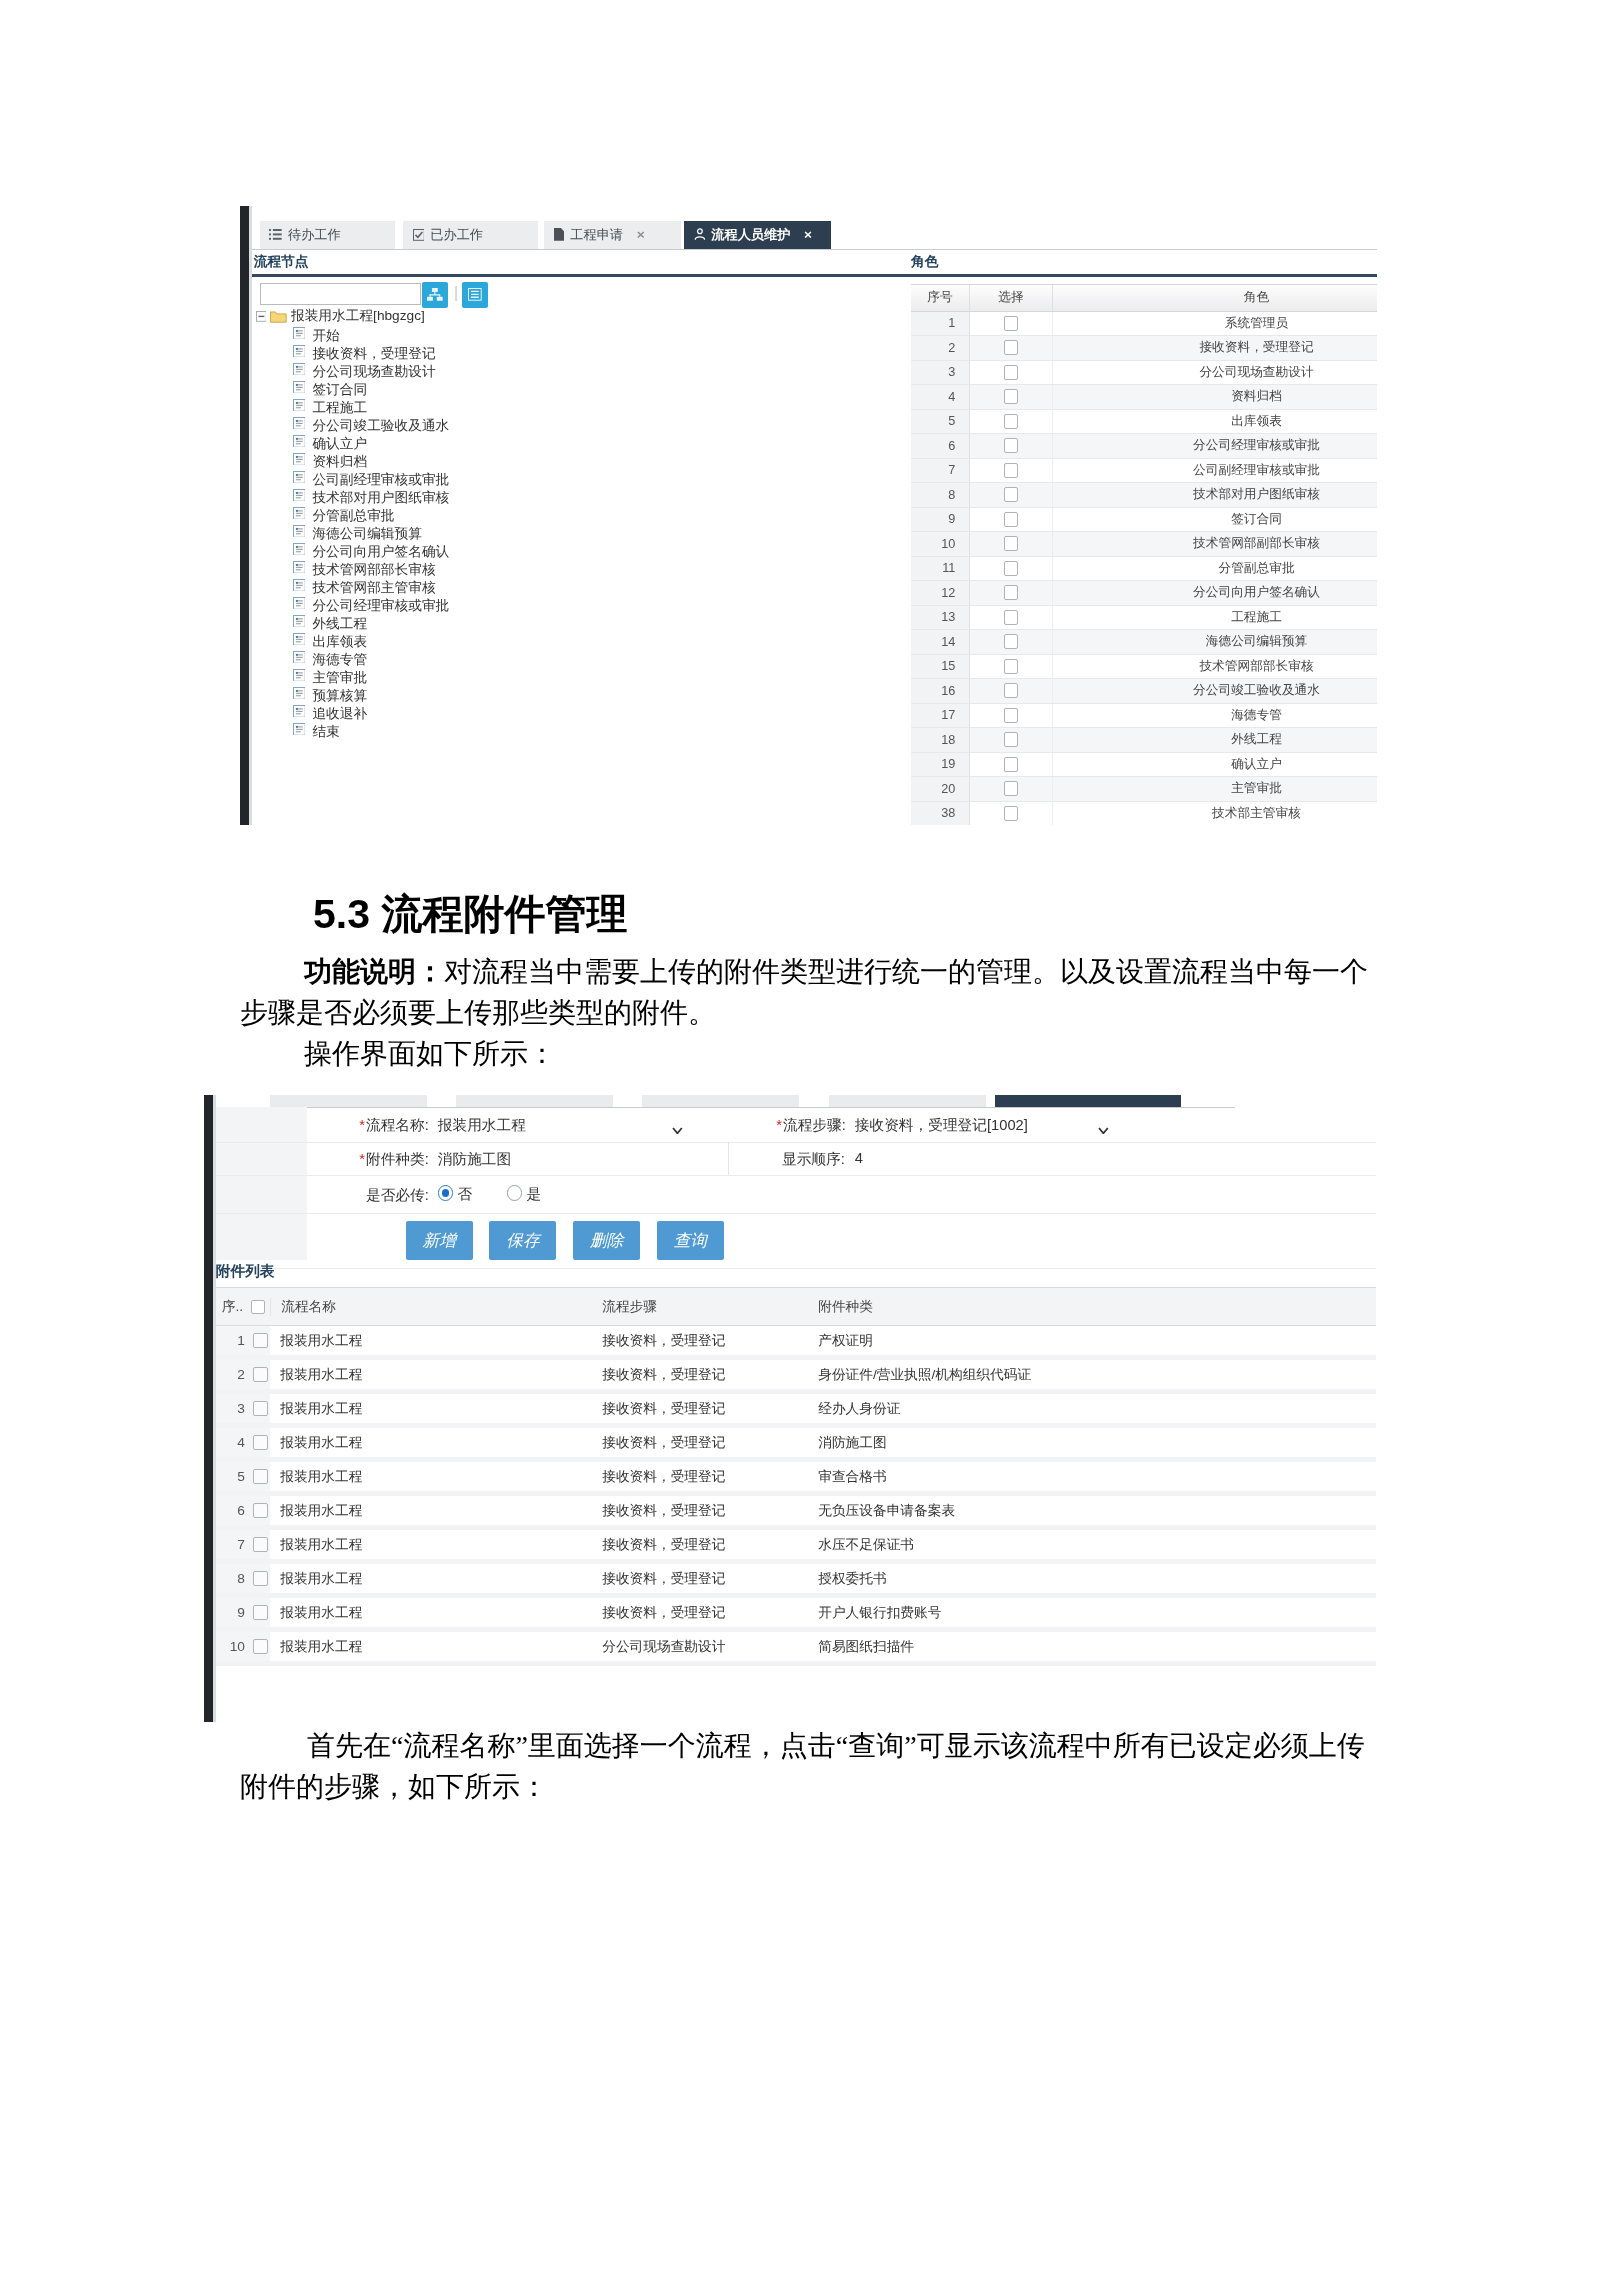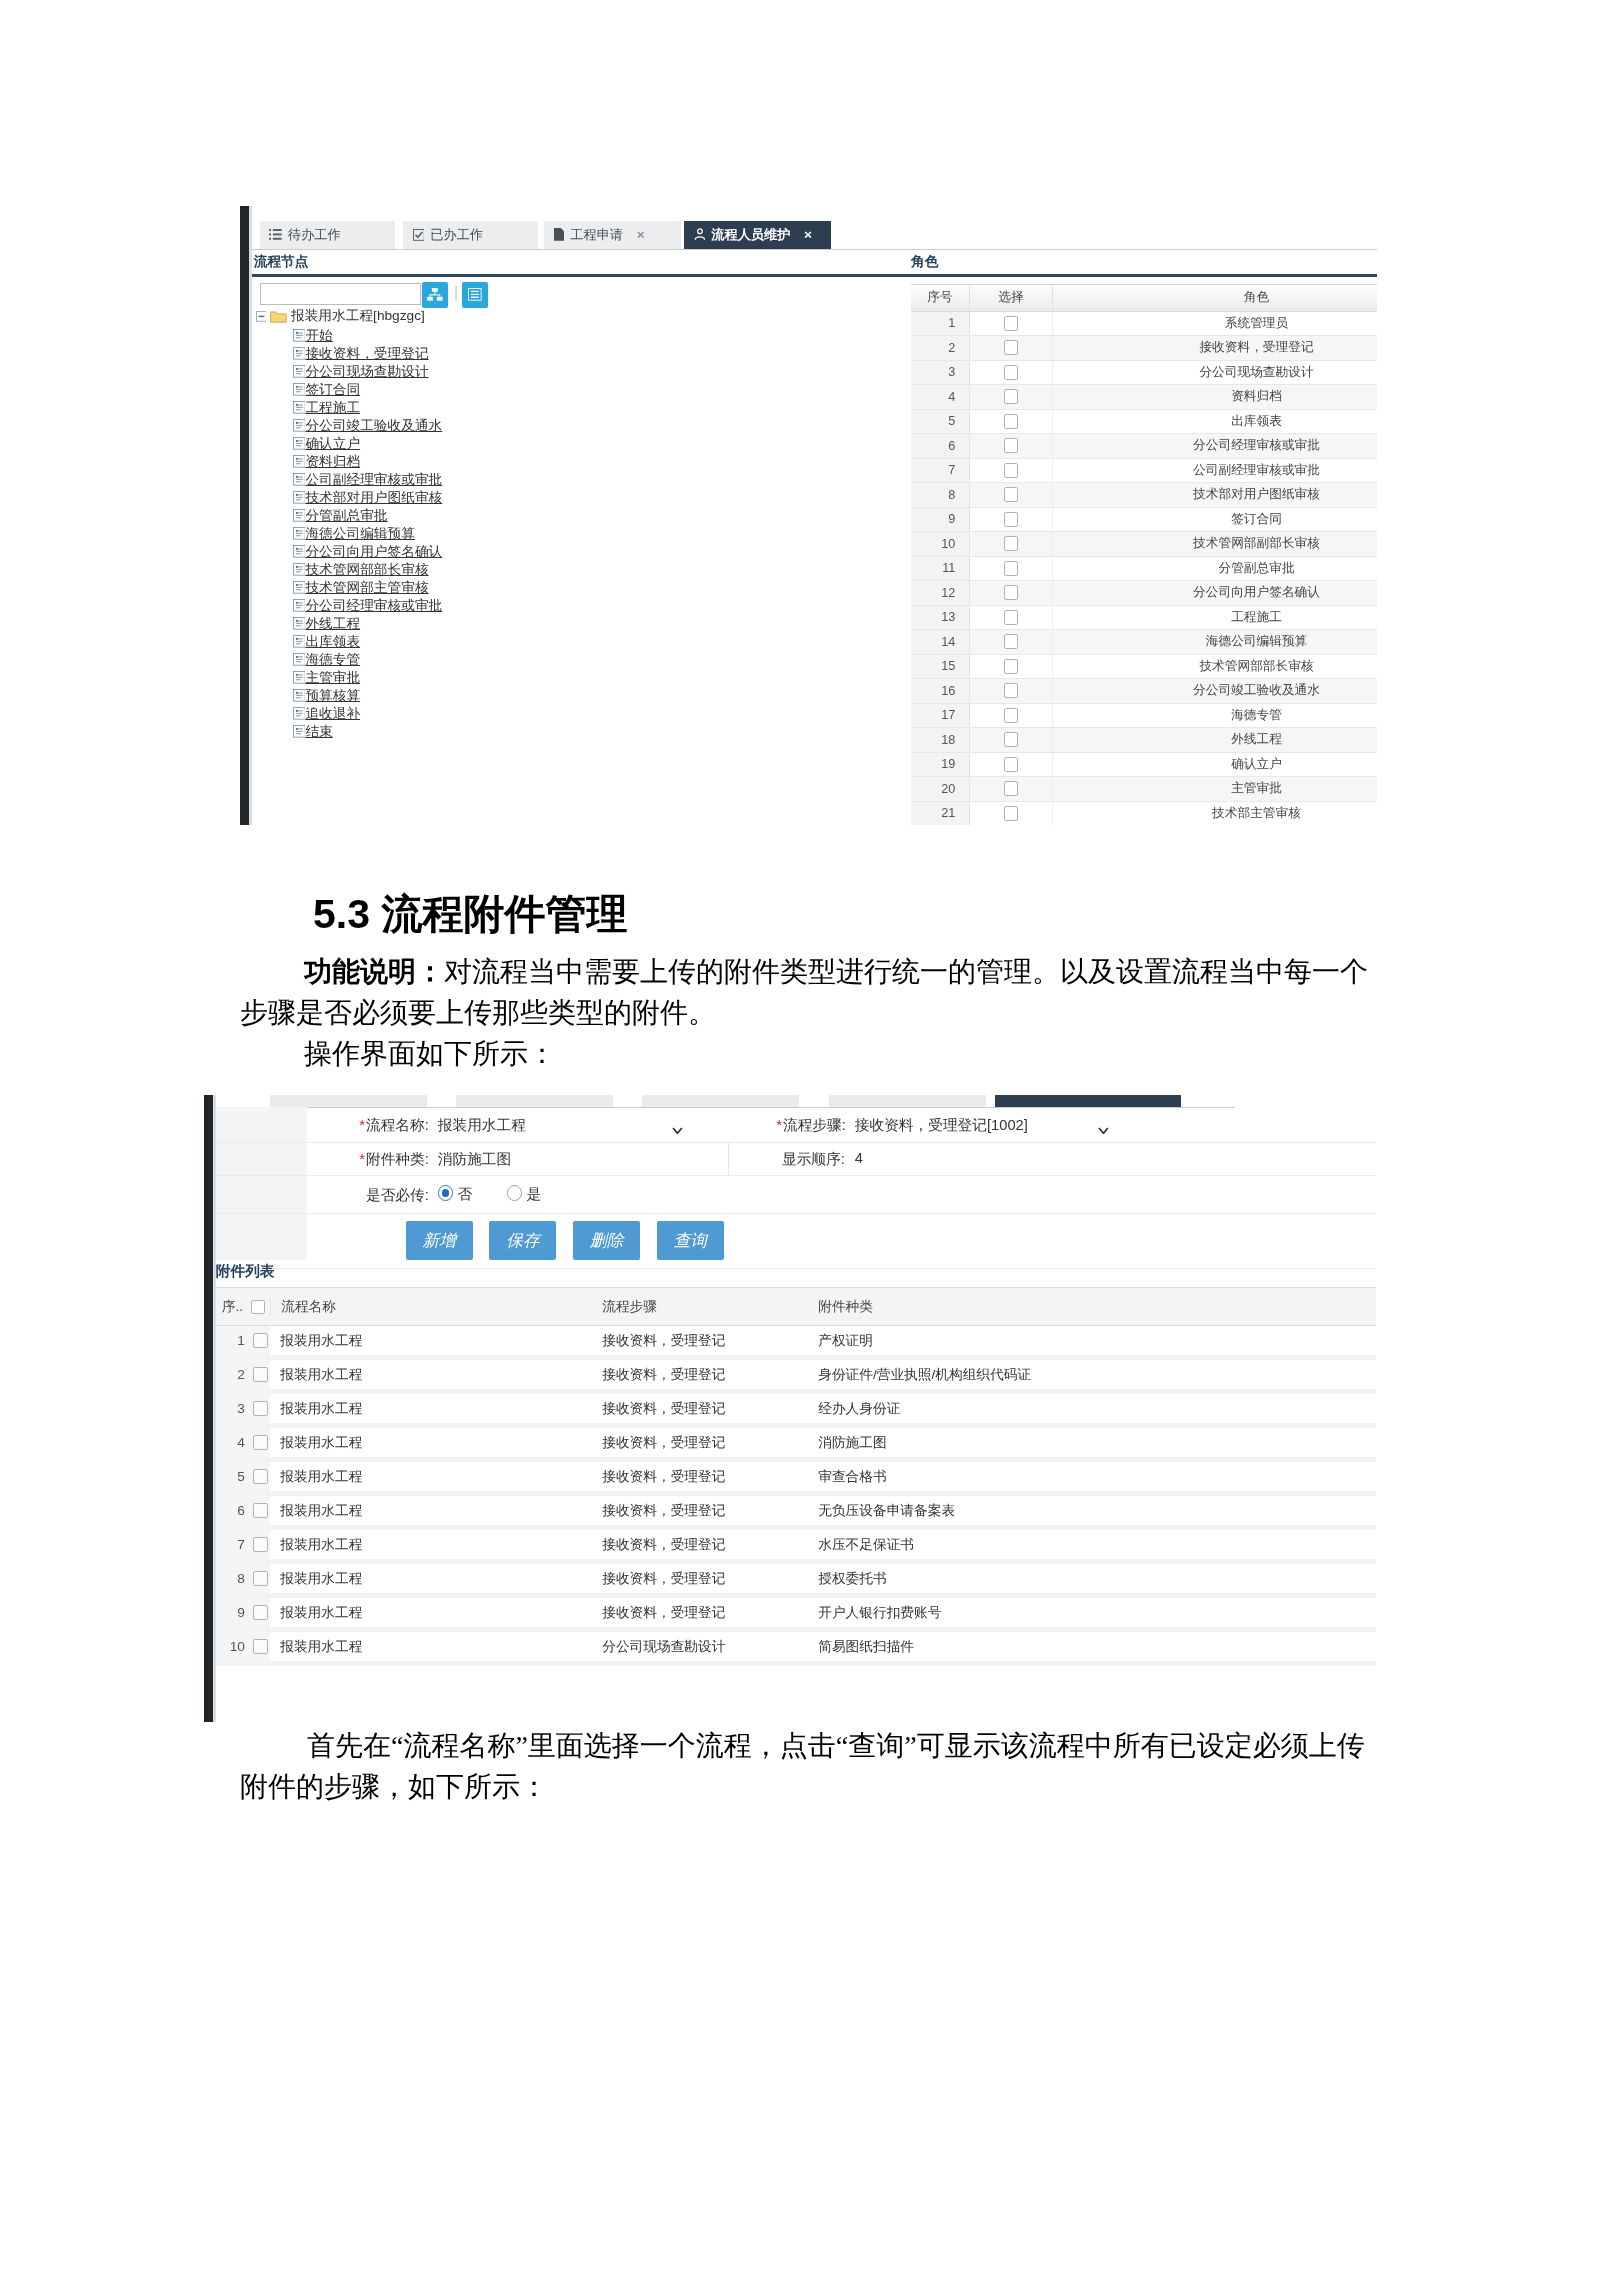--- a/index.html
+++ b/index.html
@@ -31,21 +31,21 @@
   .panel-underline{position:absolute;left:11.8px;right:0;top:68px;height:2.9px;background:#33495e;}
   .search-input{position:absolute;left:19.6px;top:77px;width:152px;height:19.6px;border:1px solid #b7bcc0;font-size:12.7px;padding:0 3.9px;}
   .icon-btn{position:absolute;top:76px;width:25.5px;height:25.5px;background:#2ba7d9;border:none;border-radius:2px;
             display:flex;align-items:center;justify-content:center;padding:0;cursor:pointer;}
   .toolbar-sep{position:absolute;left:214px;top:78px;font-size:15.7px;}
 
   
   .tree{position:absolute;left:15.7px;top:100px;width:637px;}
   .tree-root{display:flex;align-items:center;gap:3.9px;height:20.6px;font-size:13.7px;color:#333;}
   .tree-children{margin-left:37px;}
-  .tree-row{display:flex;align-items:center;gap:0;height:18px;font-size:13.7px;color:#333;cursor:default;text-decoration:underline;}
+  .tree-row{display:flex;gap:7px;height:18px;font-size:13.7px;color:#333;cursor:default;}
 
   
   .role-table{position:absolute;left:671px;top:78px;right:0;bottom:0;overflow:hidden;}
   .role-inner{width:549px;}
   .role-head{display:flex;height:25.5px;background:linear-gradient(#fdfdfd,#ececee);
              border-top:1px solid #d5d8da;border-bottom:1px solid #d5d8da;font-size:12.7px;color:#444;}
   .role-head>div{display:flex;align-items:center;justify-content:center;box-sizing:border-box;}
   .rh-seq{width:59px;border-right:1px solid #dddfe1;}
   .rh-sel{width:83px;border-right:1px solid #dddfe1;}
   .rh-role{width:407px;}
@@ -568,21 +568,21 @@
 
             <div class="role-row">
               <div class="rc-seq">20</div>
               <div class="rc-sel">
                 <span class="cb"></span>
               </div>
               <div class="rc-role">主管审批</div>
             </div>
 
             <div class="role-row">
-              <div class="rc-seq">21</div>
+              <div class="rc-seq">38</div>
               <div class="rc-sel">
                 <span class="cb"></span>
               </div>
               <div class="rc-role">技术部主管审核</div>
             </div>
           </div>
 
       </div>
     </div>
   </div>

